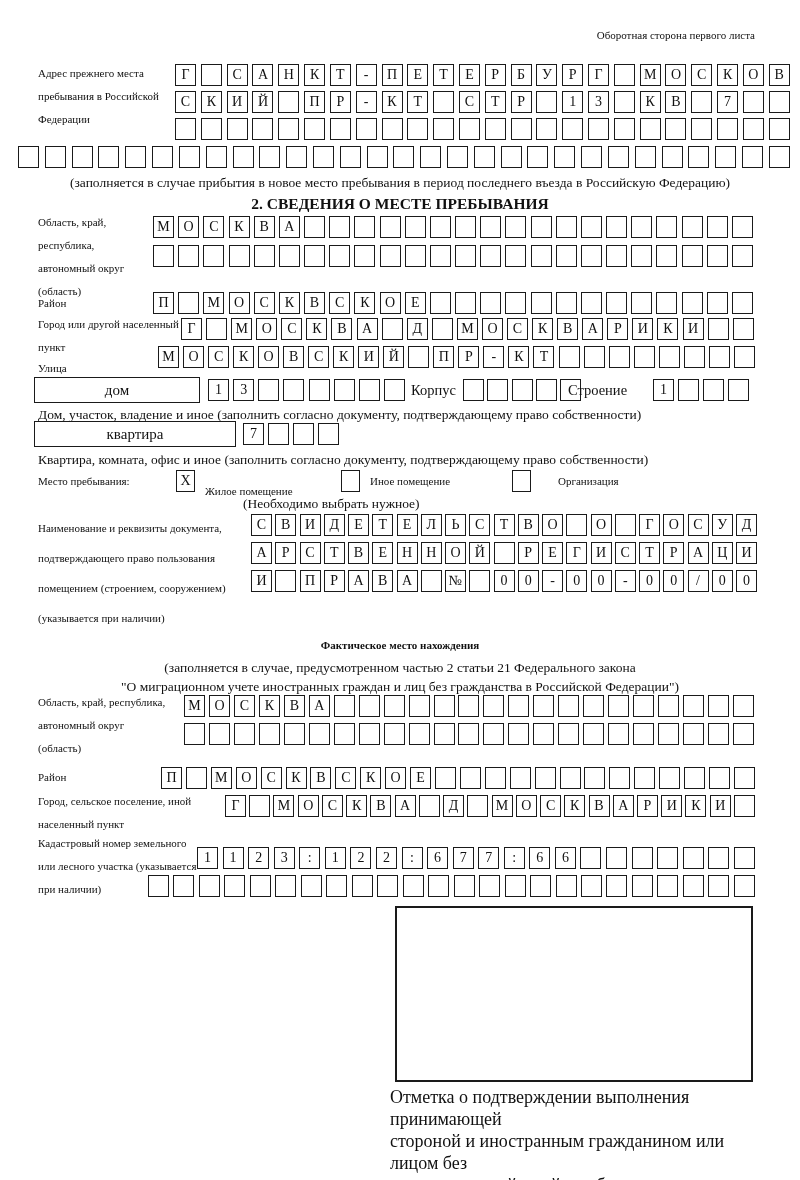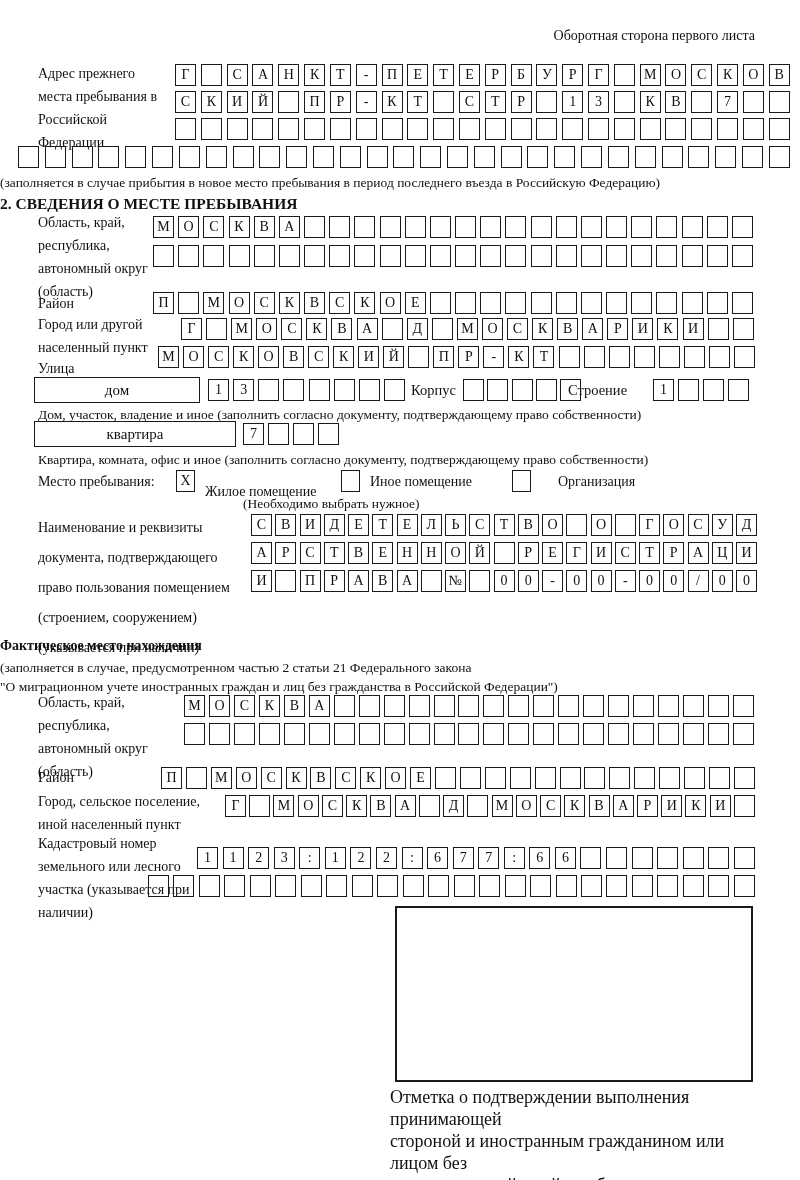--- a/index.html
+++ b/index.html
@@ -1,22 +1,22 @@
 <!DOCTYPE html>
 <html><head>
 <meta charset="utf-8">
 <style>
   html,body { margin:0; padding:0; background:#fff; }
   .page {
     position:relative; width:800px; height:1180px; background:#fff;
     font-family:"Liberation Serif","DejaVu Serif",serif; color:#111;
   }
-  .lbl { position:absolute; font-size:14px; line-height:23px; }
+  .lbl { position:absolute; font-size:11px; line-height:23px; }
   .cap { position:absolute; font-size:13.5px; line-height:19px; }
-  .ctr { left:0; width:800px; text-align:left;font-family:Liberation Serif, serif; }
+  .ctr { left:0; width:800px; text-align:center;font-family:Liberation Serif, serif; }
   .bold { font-weight:bold; }
   .cellrow { position:absolute; display:flex; justify-content:space-between; }
   .cell {
     box-sizing:border-box; flex:0 0 21px; width:21px; height:22px;
     border:1.5px solid #1a1a1a; font-size:14px;
     display:flex; align-items:center; justify-content:center;
   }
   .wbox {
     position:absolute; box-sizing:border-box; border:1.5px solid #1a1a1a;
     height:26px; display:flex; align-items:center; justify-content:center; font-size:15px;

